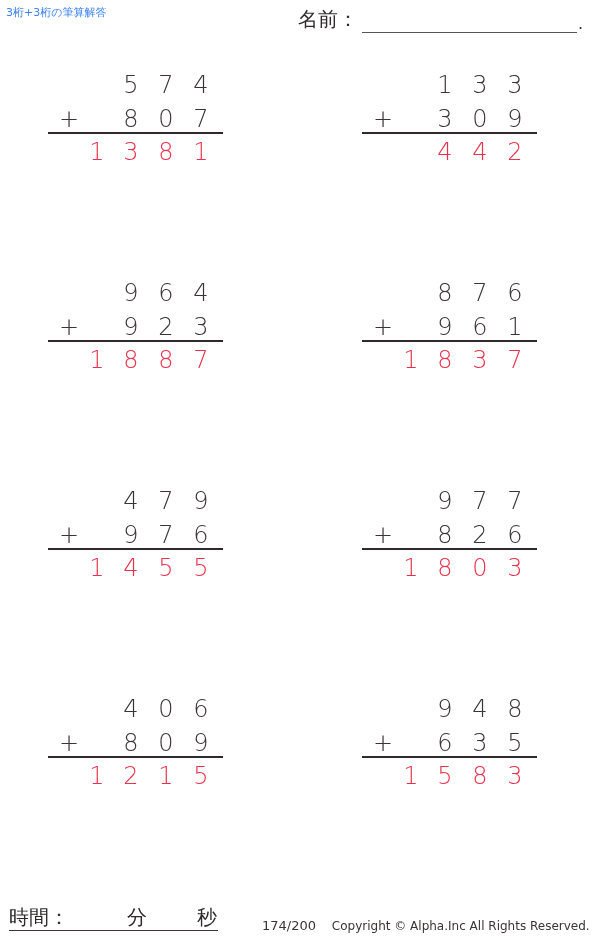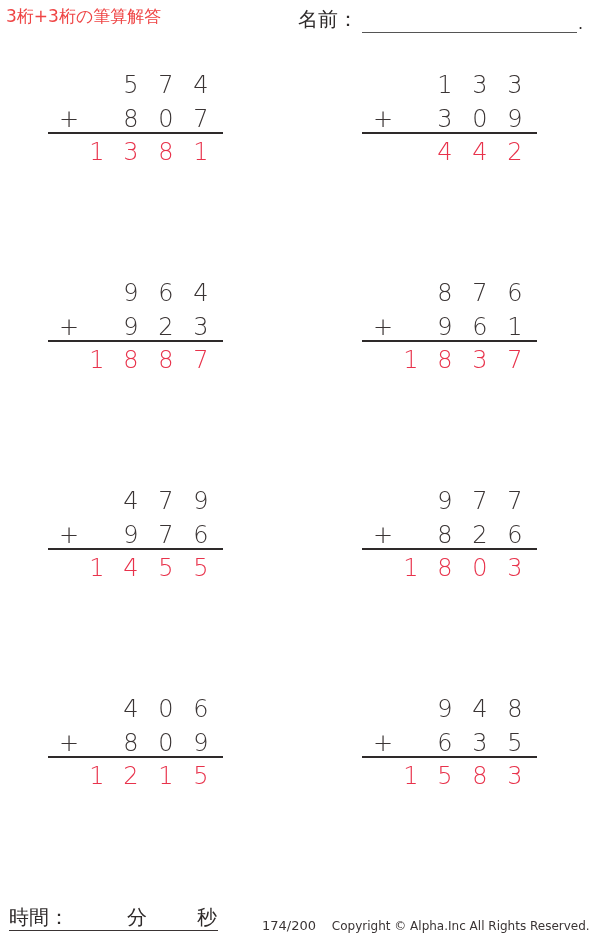--- a/index.html
+++ b/index.html
@@ -1,18 +1,18 @@
 <!DOCTYPE html>
 <html><head>
 <meta charset="utf-8">
 <style>
   html, body { margin: 0; padding: 0; background: #ffffff; }
   body { width: 600px; height: 938px; position: relative; overflow: hidden;
          font-family: "DejaVu Sans", sans-serif; color: #3a3434; }
-  .title { position: absolute; left: 6px; top: 5px; font-size: 17px; color: #ef4444; }
+  .title { position: absolute; left: 6px; top: 5px; font-size: 11px; color: #3b82f6; }
   .name-area { position: absolute; left: 298px; top: 6px; font-size: 20px; color: #2e2a2a; display: flex; align-items: flex-end; }
   .name-line { display: inline-block; width: 215px; border-bottom: 1px solid #555; height: 20px; margin-left: 4px; }
   .name-dot { font-size: 16px; margin-left: 1px; }
   .problem { position: absolute; width: 180px; height: 100px; }
   .digit { position: absolute; width: 30px; text-align: center; font-size: 24px; font-weight: 300;
            font-family: "DejaVu Sans", sans-serif; line-height: 30px; }
   .row1 .digit, .row2 .digit { color: #3a3434; }
   .ans .digit { color: #e8324b; }
   .plus { position: absolute; left: 6px; top: 103px; width: 30px; text-align: center; font-size: 24px; line-height: 30px; color: #3a3434; font-weight: 300; }
   .rule { position: absolute; height: 1.6px; background: #2e2a2a; }

